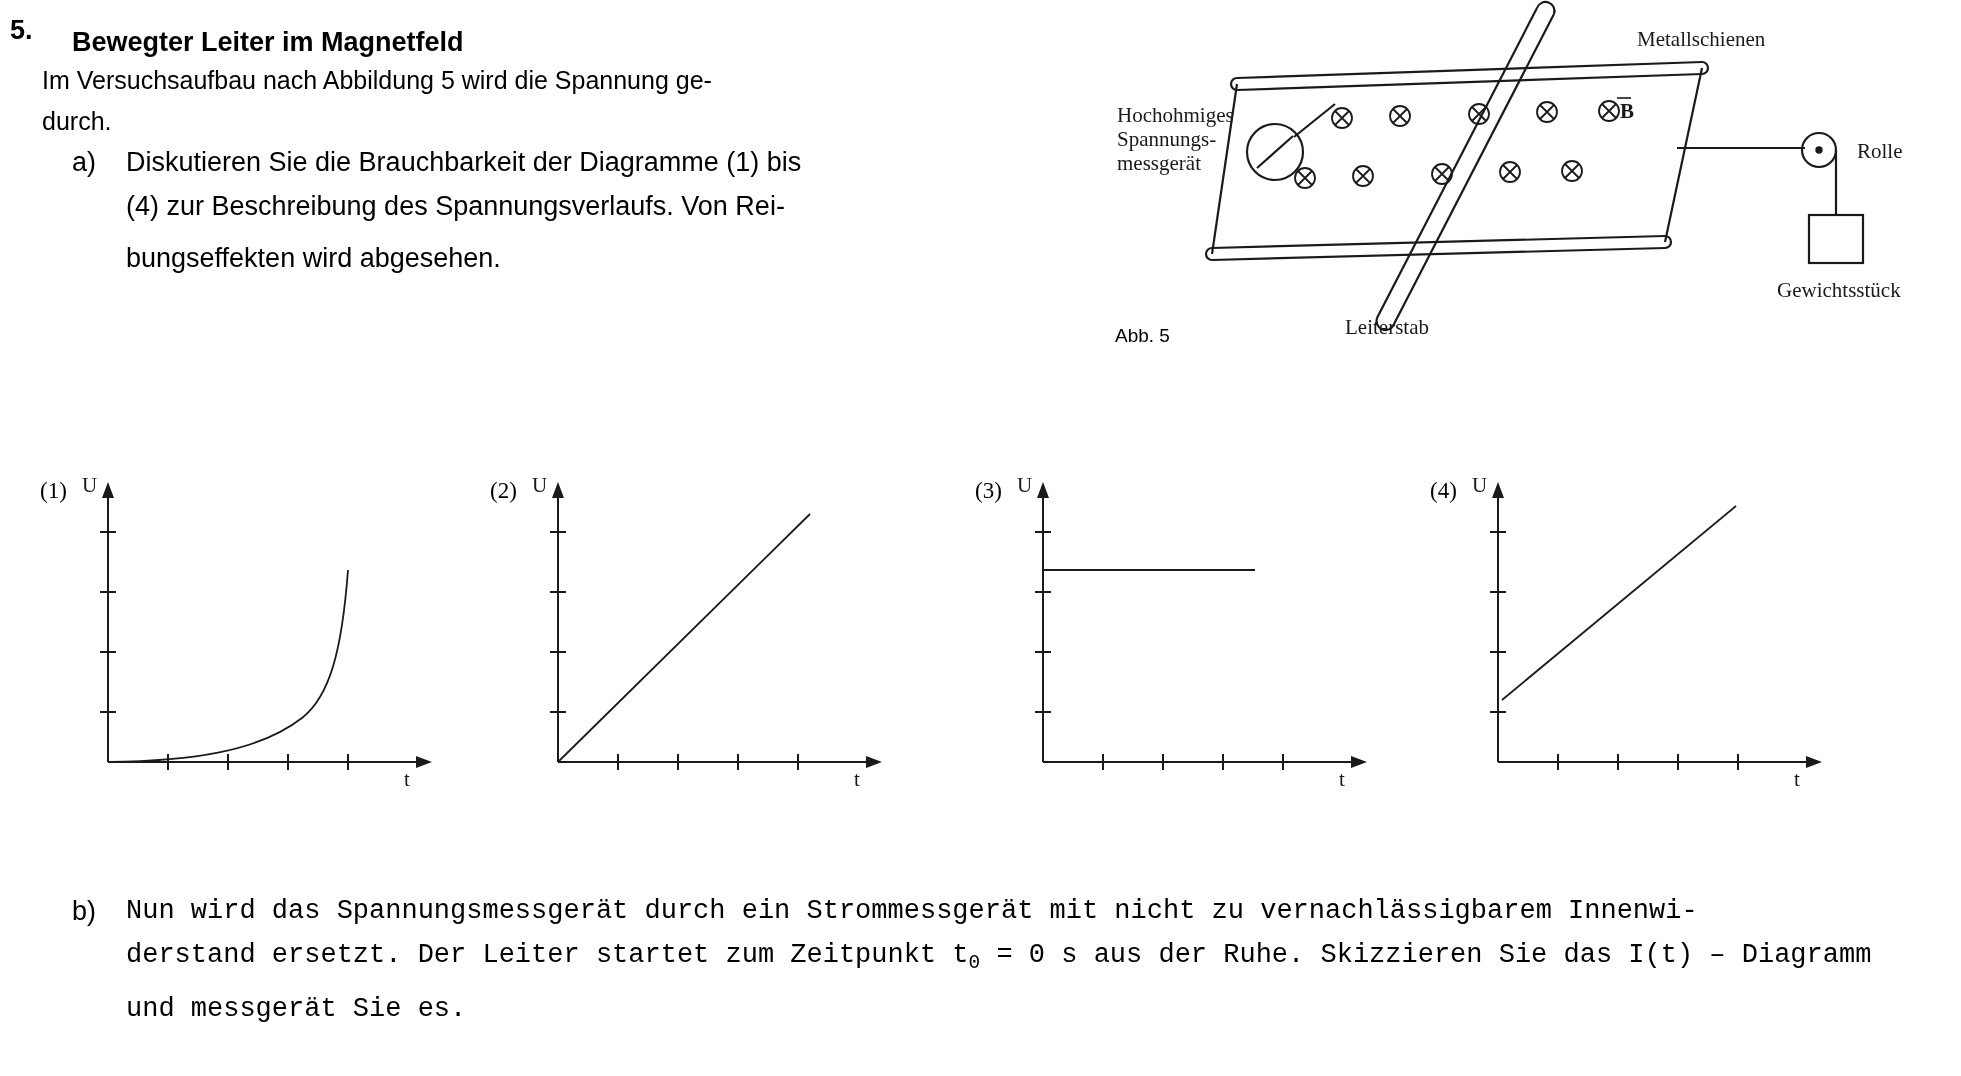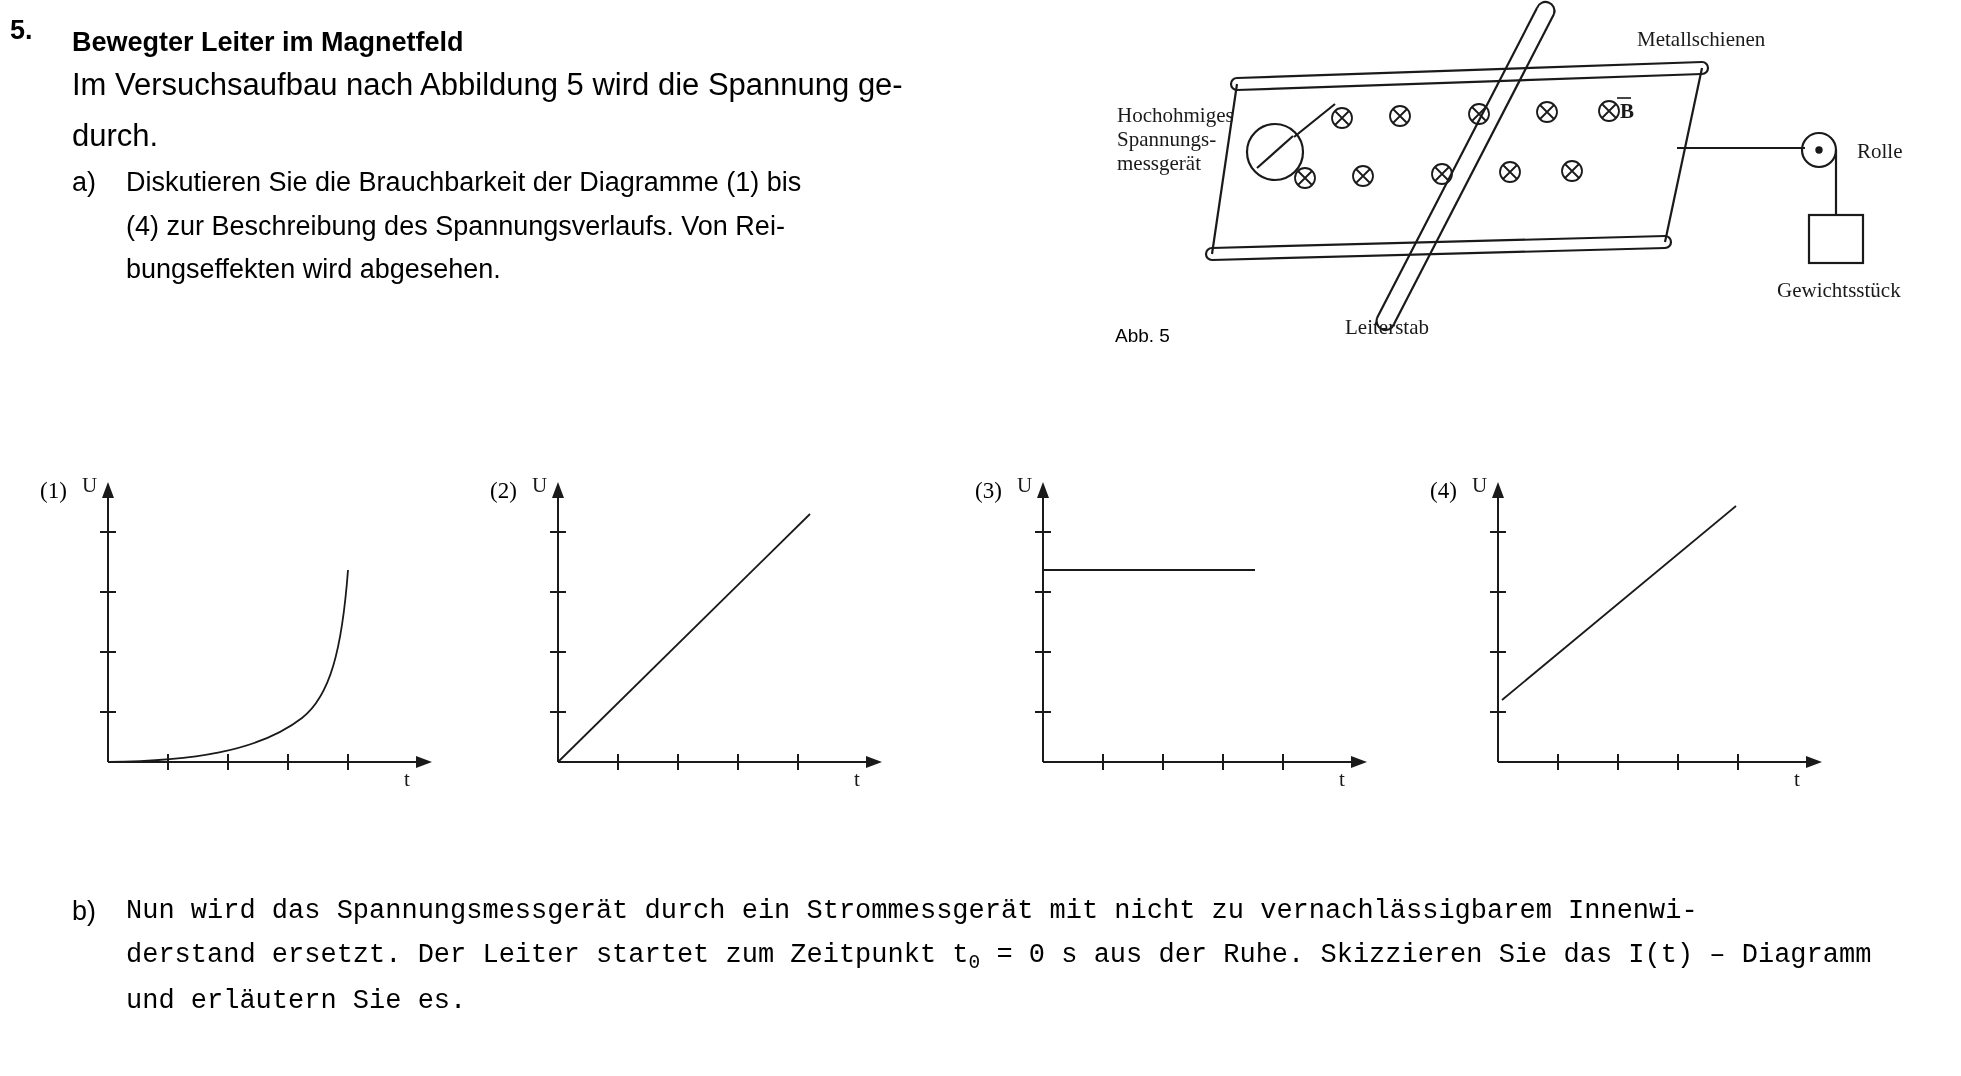--- a/index.html
+++ b/index.html
@@ -30,22 +30,22 @@
     font-weight: bold;
     line-height: 1.35;
   }
   .task-num {
     width: 62px;
     flex: 0 0 62px;
   }
   .task-title { flex: 1; margin-top: 12px; }
 
   .task-para {
-    margin-left: 62px;
-    font-size: 31px;
+    margin-left: 32px;
+    font-size: 25px;
     line-height: 1.62;
     text-align: justify;
     width: 975px;
   }
   .task-para.nojust { text-align: left; }
 
   .sub-item {
     display: flex;
     margin-left: 62px;
     font-size: 27px;
@@ -53,21 +53,21 @@
     width: 975px;
   }
   .sub-label {
     flex: 0 0 54px;
     width: 54px;
   }
   .sub-text {
     flex: 1;
     text-align: justify;
   }
-  .sub-text .lastline { text-align: left; display: block; }
+  .sub-text .lastline { text-align: left; display: block; margin-top: 8px; }
 
   
   .figure5 {
     position: absolute;
     left: 1117px;
     top: 0px;
     width: 865px;
     height: 360px;
   }
   .figure5 svg { display: block; }
@@ -320,15 +320,15 @@
       </g>
     </svg>
   </div>
 </div>
 
 <div class="partb">
   <span class="sub-label">b)</span>
   <span class="sub-text">
     <span>Nun wird das Spannungsmessgerät durch ein Strommessgerät mit nicht zu vernachlässigbarem Innenwi-</span><br>
     <span><span>derstand ersetzt. Der Leiter startet zum Zeitpunkt t</span><sub>0</sub><span> = 0 s aus der Ruhe. Skizzieren Sie das I(t) – Diagramm</span></span><br>
-    <span class="lastline">und erläutern Sie es.</span>
+    <span class="lastline">und messgerät Sie es.</span>
   </span>
 </div>
 
 </body></html>

